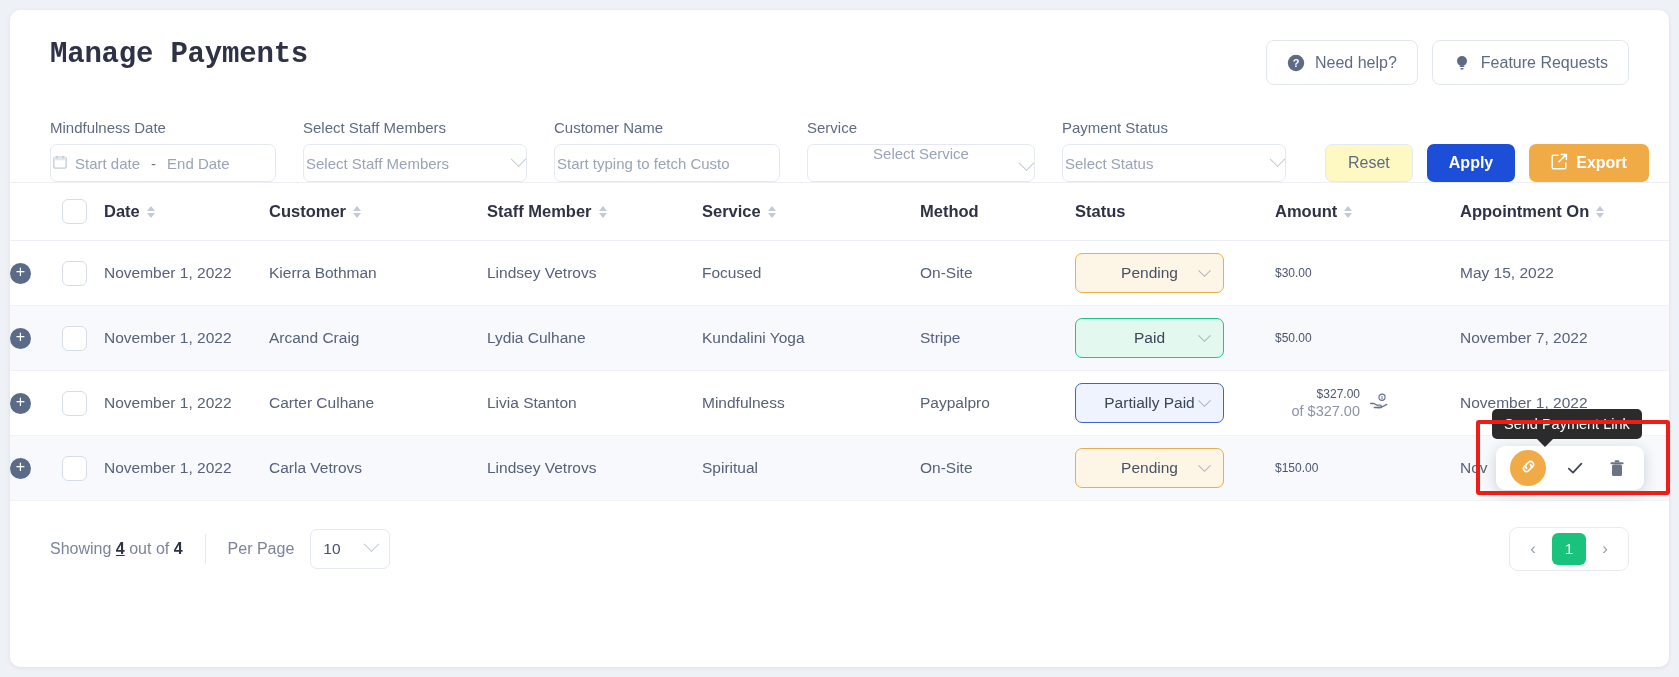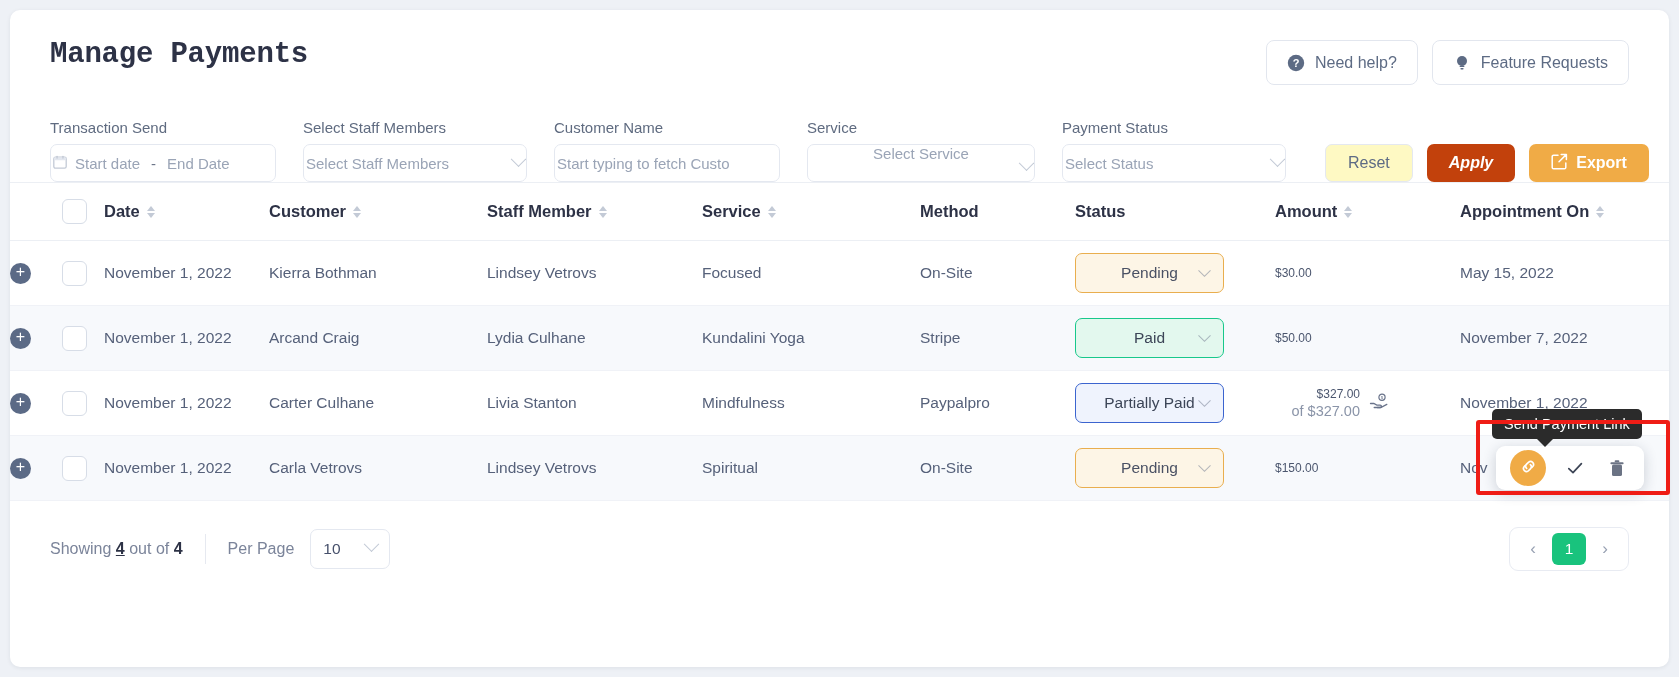--- a/index.html
+++ b/index.html
@@ -70,21 +70,21 @@
     flex:none;
   }
   .dash { color:#6d7689; padding:0 3px; }
   .f-actions { display:flex; align-items:center; gap:14px; margin-left:12px; }
   .btn {
     height:38px; padding:0 22px; border-radius:7px; border:none;
     font-size:16px; font-weight:600; cursor:pointer;
     display:flex; align-items:center; gap:8px;
   }
   .btn-reset { background:#fef9c3; border:1px solid #e4e8f0; color:#5d6b84; font-weight:400; }
-  .btn-apply { background:#c2410c; color:#fff;font-style:italic; }
+  .btn-apply { background:#1d4ed8; color:#fff; }
   .btn-export { background:#f0ab46; color:#fff; }
 
   
   .tbl { width:100%; border-collapse:collapse; table-layout:fixed; }
   .tbl thead th {
     text-align:left; font-size:16.5px; font-weight:700; color:#2d3246;
     padding:16px 0; border-top:1px solid #eceff4; border-bottom:1px solid #eceff4;
     background:#fff; vertical-align:middle;
   }
   .tbl tbody td {
@@ -232,21 +232,21 @@
             </svg>
         </span>
         <span>Feature Requests</span>
       </button>
     </div>
   </div>
 
   <div class="filters">
 
     <div class="f-group">
-      <span class="f-label">Transaction Send</span>
+      <span class="f-label">Mindfulness Date</span>
       <div class="f-ctl w-date">
         <span>
           <svg width="14" height="14" viewBox="0 0 14 14">
               <rect x=".8" y="2.2" width="12.4" height="11" rx="1.6" fill="none" stroke="#c3cad6" stroke-width="1.3"></rect>
               <rect x=".8" y="2.2" width="12.4" height="3" rx="1.4" fill="#e3e7ef"></rect>
               <rect x="3.4" y=".7" width="1.3" height="3" rx=".6" fill="#c3cad6"></rect>
               <rect x="9.3" y=".7" width="1.3" height="3" rx=".6" fill="#c3cad6"></rect>
             </svg>
         </span>
         <span>Start date</span>

